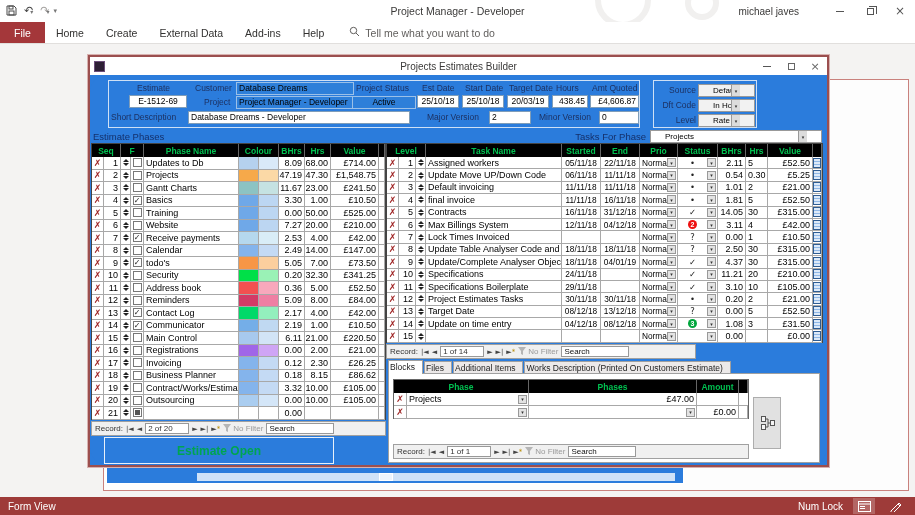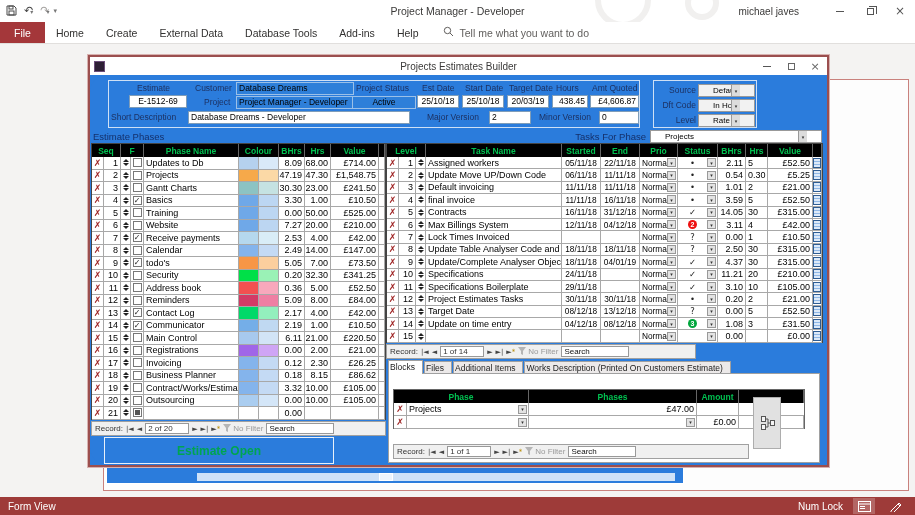--- a/index.html
+++ b/index.html
@@ -134,21 +134,20 @@
         </span>
       <span class="winbtn glyph">×</span>
     </div>
   </div>
 
   <div class="ribbon">
     <span class="file-tab">File</span>
     <span class="rtab">Home</span>
     <span class="rtab">Create</span>
     <span class="rtab">External Data</span>
-    <span class="rtab">Database Tools</span>
     <span class="rtab">Add-ins</span>
     <span class="rtab">Help</span>
     <span class="rib-search">
       <span><svg width="11" height="11" viewBox="0 0 11 11">
             <circle cx="4.5" cy="4.5" r="3.2" fill="none" stroke="#605e5c"></circle>
             <line x1="7" y1="7" x2="10" y2="10" stroke="#605e5c"></line>
           </svg></span>
       <span>Tell me what you want to do</span>
     </span>
   </div>
@@ -289,21 +288,21 @@
                 <div class="cell sp">
                   <b class="u"></b>
                   <b class="d"></b>
                 </div>
                 <div class="cell ctr">
                   <div class="chk"></div>
                 </div>
                 <div class="cell lft">Gantt Charts</div>
                 <div class="cell" style="background:#8cc3c3;"></div>
                 <div class="cell" style="background:#c5e2e2;"></div>
-                <div class="cell num">30.30</div>
+                <div class="cell num">11.67</div>
                 <div class="cell num">23.00</div>
                 <div class="cell num">£241.50</div>
                 <div class="cell"></div>
               </div>
               <div class="trow" style="grid-template-columns:12px 17px 10px 13px 95px 20px 20px 26px 26px 48px 1fr;height:12.5px;">
                 <div class="cell delx glyph">✗</div>
                 <div class="cell num">4</div>
                 <div class="cell sp">
                   <b class="u"></b>
                   <b class="d"></b>
@@ -742,21 +741,21 @@
                 <div class="cell ctr" style="font-size:8.3px;">11/11/18</div>
                 <div class="cell ctr" style="font-size:8.3px;">16/11/18</div>
                 <div class="cell" style="font-size:8.3px;padding-left:2px;">
                   <div style="flex:1;overflow:hidden;">Normal</div>
                   <div class="cellarr glyph">▾</div>
                 </div>
                 <div class="cell">
                   <div class="statsym glyph">•</div>
                   <div class="cellarr glyph">▾</div>
                 </div>
-                <div class="cell num">3.59</div>
+                <div class="cell num">1.81</div>
                 <div class="cell num" style="justify-content:flex-start;padding-left:2px;">5</div>
                 <div class="cell num">£52.50</div>
                 <div class="cell ctr">
                   <div class="bld"></div>
                 </div>
               </div>
               <div class="trow" style="grid-template-columns:12px 17px 10px 136px 39px 39px 38px 40px 28px 22px 45px 1fr;height:12.4px;">
                 <div class="cell delx glyph">✗</div>
                 <div class="cell num">5</div>
                 <div class="cell sp">
@@ -1047,21 +1046,21 @@
             <div class="srch">Search</div>
           </div>
 
         <div class="tabrow" style="left:298px;top:285px;">
           <span class="tab active">Blocks</span>
           <span class="tab">Files</span>
           <span class="tab">Additional Items</span>
           <span class="tab">Works Description (Printed On Customers Estimate)</span>
         </div>
         <div class="tabpanel" style="left:298px;top:298px;width:432px;height:90px;">
-          <div class="tbl" style="left:4px;top:5px;width:412px;height:40px;border-color:#666;margin-top:10px;">
+          <div class="tbl" style="left:4px;top:5px;width:356px;height:40px;border-color:#666;">
             <div class="thead" style="grid-template-columns:135px 168px 42px 1fr;">
               <span>Phase</span>
               <span>Phases</span>
               <span>Amount</span>
               <span></span>
             </div>
             <div id="block-rows">
                 <div class="trow" style="grid-template-columns:13px 122px 168px 42px 1fr;height:13px;">
                   <div class="cell delx glyph">✗</div>
                   <div class="cell" style="padding-left:2px;">

